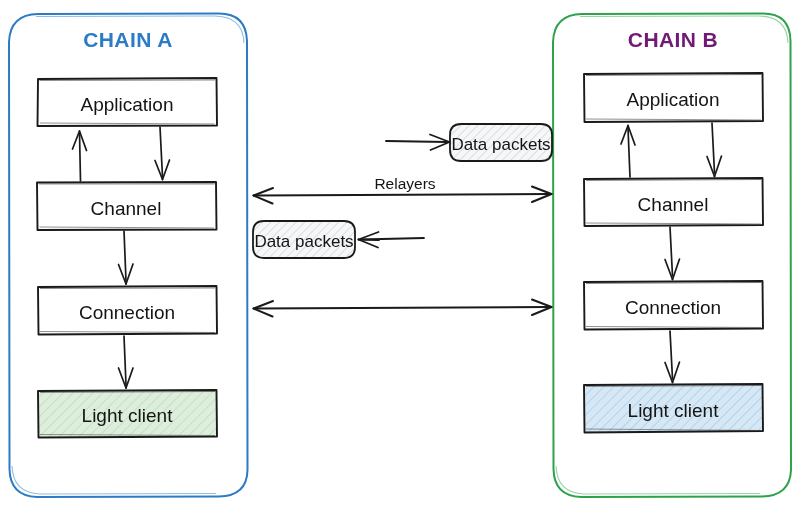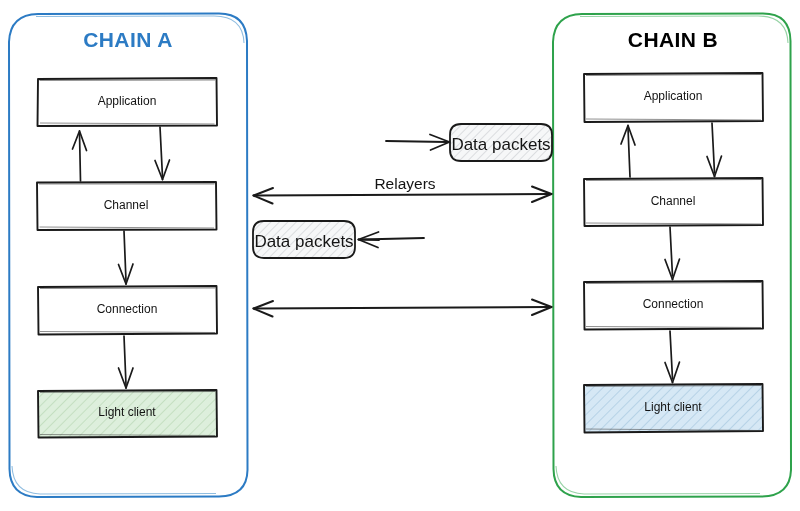--- a/index.html
+++ b/index.html
@@ -33,21 +33,21 @@
     text-align: center;
     line-height: 1;
     -webkit-font-smoothing: antialiased;
   }
   .chain-title {
     font-size: 21px;
     font-weight: bold;
     letter-spacing: 0.4px;
   }
   .box-label {
-    font-size: 12px;
+    font-size: 19px;
   }
   .packet-label {
     font-size: 17px;
   }
   .relayer-label {
     font-size: 15.5px;
   }
   .center-x {
     transform: translateX(-50%);
   }
@@ -220,21 +220,21 @@
 
     <g fill="none" stroke="#1a1a1a" stroke-width="1.8" stroke-linecap="round" stroke-linejoin="round">
       <path d="M 424 238 L 361 239.5"></path>
       <path d="M 358.5 239.5 L 378.5 232"></path>
       <path d="M 358.5 239.5 L 378 247.5"></path>
       <path d="M 358.5 239.5 L 379 240"></path>
     </g>
   </svg>
 
   <div class="lbl chain-title center-x" style="left:128px; top:29px; color:#2C7BC4;">CHAIN A</div>
-  <div class="lbl chain-title center-x" style="left:673px; top:29px; color:#000000;">CHAIN B</div>
+  <div class="lbl chain-title center-x" style="left:673px; top:29px; color:#701a75;">CHAIN B</div>
 
   <div class="lbl box-label center-x" style="left:127px; top:95px;">Application</div>
   <div class="lbl box-label center-x" style="left:126px; top:199px;">Channel</div>
   <div class="lbl box-label center-x" style="left:127px; top:303px;">Connection</div>
   <div class="lbl box-label center-x" style="left:127px; top:406px;">Light client</div>
 
   <div class="lbl box-label center-x" style="left:673px; top:90px;">Application</div>
   <div class="lbl box-label center-x" style="left:673px; top:195px;">Channel</div>
   <div class="lbl box-label center-x" style="left:673px; top:298px;">Connection</div>
   <div class="lbl box-label center-x" style="left:673px; top:401px;">Light client</div>

